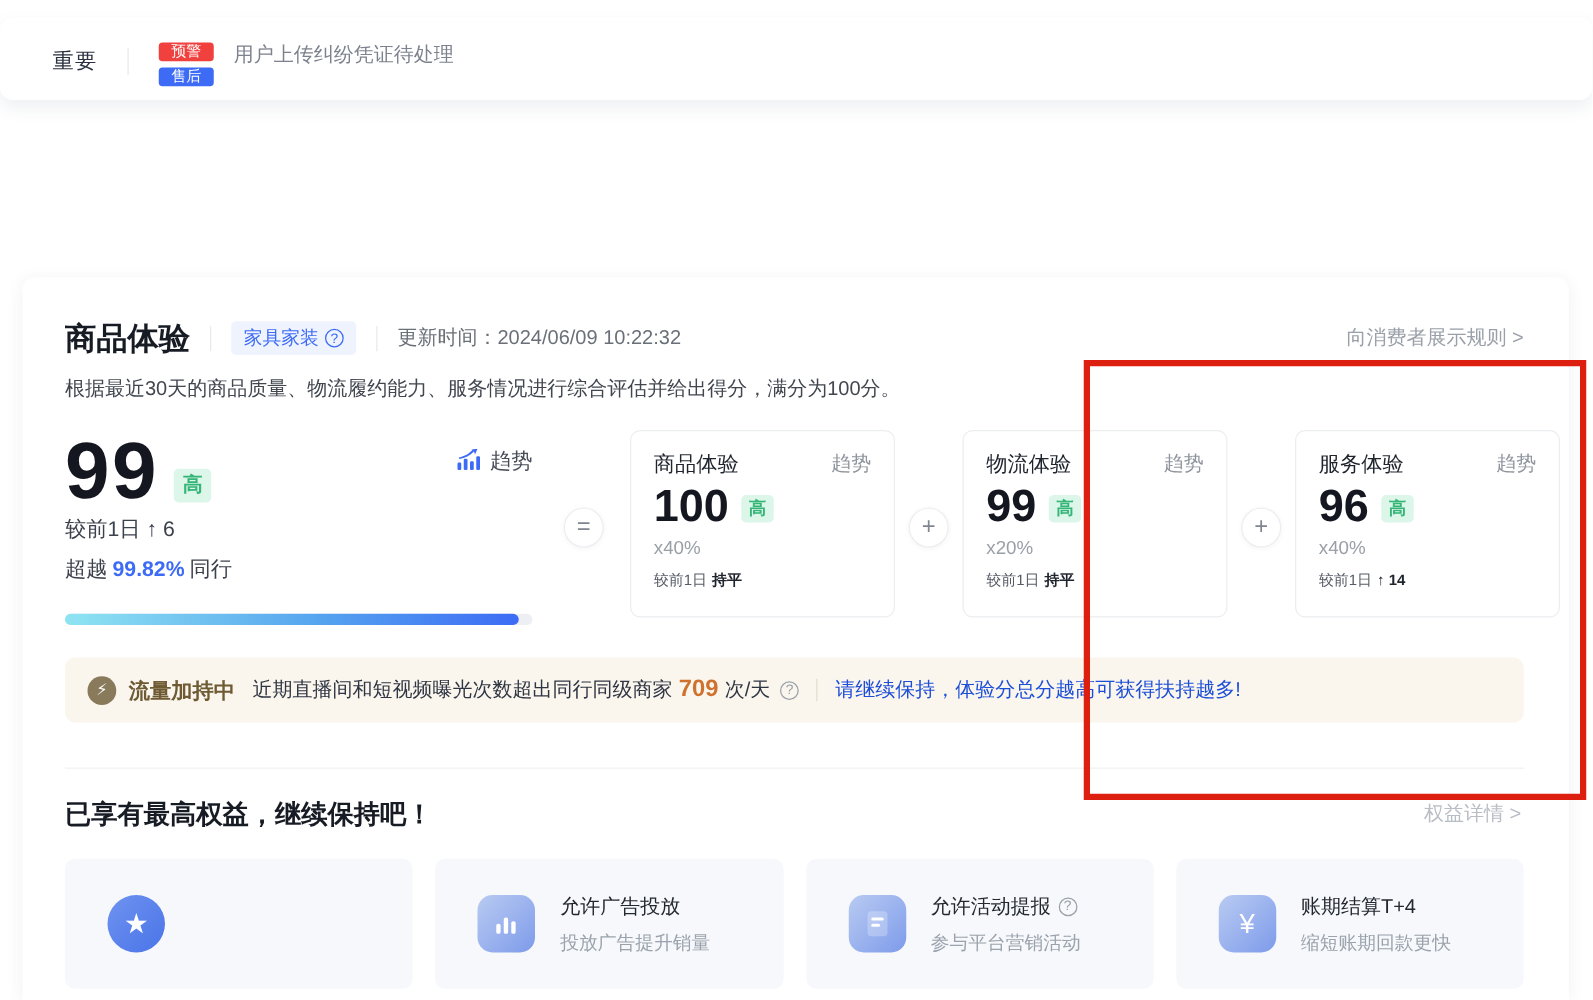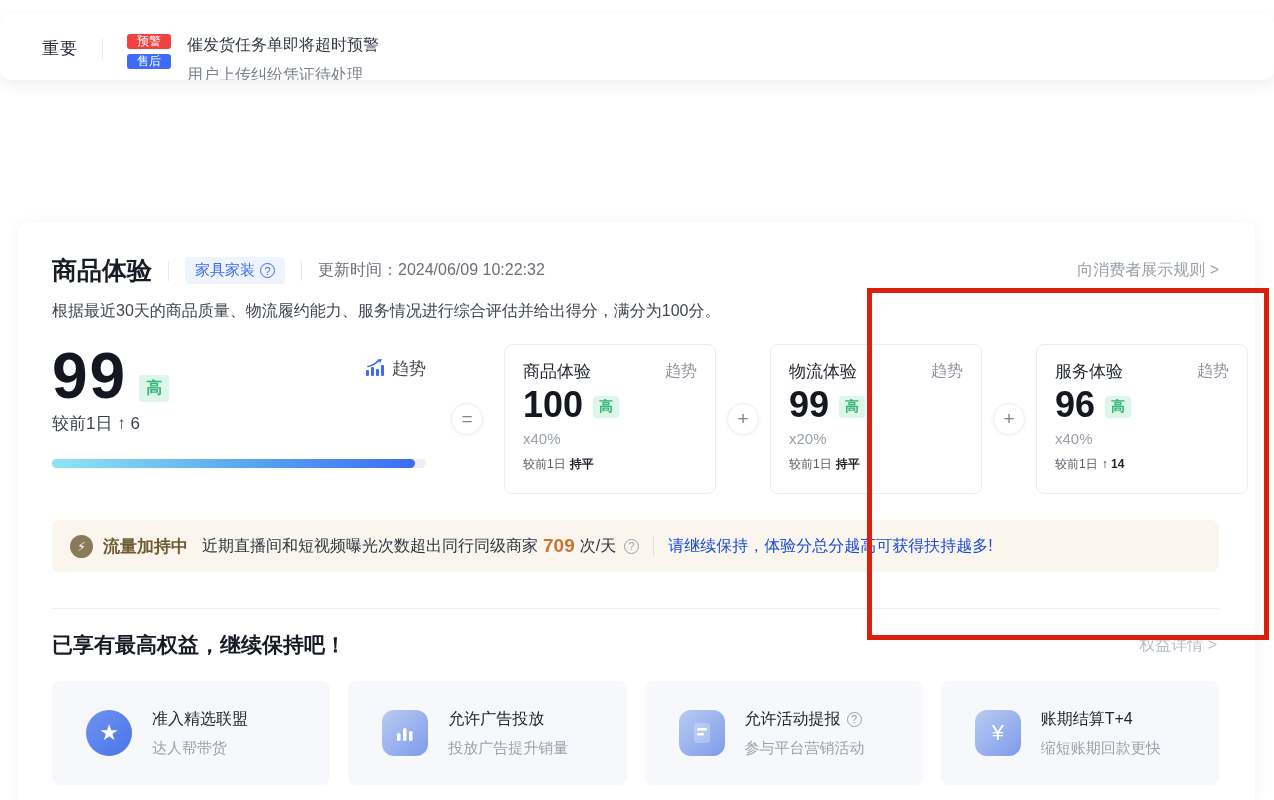--- a/index.html
+++ b/index.html
@@ -123,21 +123,20 @@
 <div class="page">
 
   <header class="notice-bar">
     <span class="notice-important">重要</span>
     <span class="notice-divider"></span>
     <span class="notice-badges">
       <span class="badge-red">预警</span>
       <span class="badge-blue">售后</span>
     </span>
     <span class="notice-lines">
-      <span class="notice-line1">催发货任务单即将超时预警</span>
       <span class="notice-line2">用户上传纠纷凭证待处理</span>
     </span>
   </header>
 
 
   <main class="main-card">
 
     <div class="score-header">
       <span class="score-title">商品体验</span>
       <span class="h-div"></span>
@@ -166,20 +165,23 @@
               <rect x="16" y="6" width="3" height="11" rx="1" fill="#3d6bf5"></rect>
               <path d="M2 7 C7 6 10 4 13 1 L12 0.5 L17 0 L15 4.5 L14.2 2.2 C11 5.5 7 7.5 2.5 8.2 Z" fill="#3d6bf5"></path>
             </svg>
             <span>趋势</span>
           </span>
         </div>
         <div class="delta-line">
           <span>较前1日</span>
           <span>↑ 6</span>
         </div>
+        <div class="surpass-line">
+          <span>超越</span><span class="surpass-val">99.82%</span><span>同行</span>
+        </div>
         <div class="progress-track">
           <div class="progress-fill"></div>
         </div>
       </div>
 
       <span class="op-circle op-eq">=</span>
 
       <div class="sub-card">
         <div class="sub-head">
           <span class="sub-name">商品体验</span>
@@ -244,24 +246,20 @@
 
     <section class="benefits">
       <div class="benefits-head">
         <span class="benefits-title">已享有最高权益，继续保持吧！</span>
         <span class="benefits-link">权益详情 &gt;</span>
       </div>
       <div class="benefit-grid">
 
         <div class="benefit-card">
           <span class="benefit-icon round">★</span>
-          <span class="benefit-texts">
-            <span class="benefit-title">准入精选联盟</span>
-            <div class="benefit-sub">达人帮带货</div>
-          </span>
         </div>
 
         <div class="benefit-card">
           <span class="benefit-icon">
             <svg width="22" height="20" viewBox="0 0 22 20">
               <rect x="3" y="10" width="3.5" height="8" rx="1.5" fill="#fff"></rect>
               <rect x="9" y="5" width="3.5" height="13" rx="1.5" fill="#fff"></rect>
               <rect x="15" y="8" width="3.5" height="10" rx="1.5" fill="#fff"></rect>
             </svg>
           </span>

